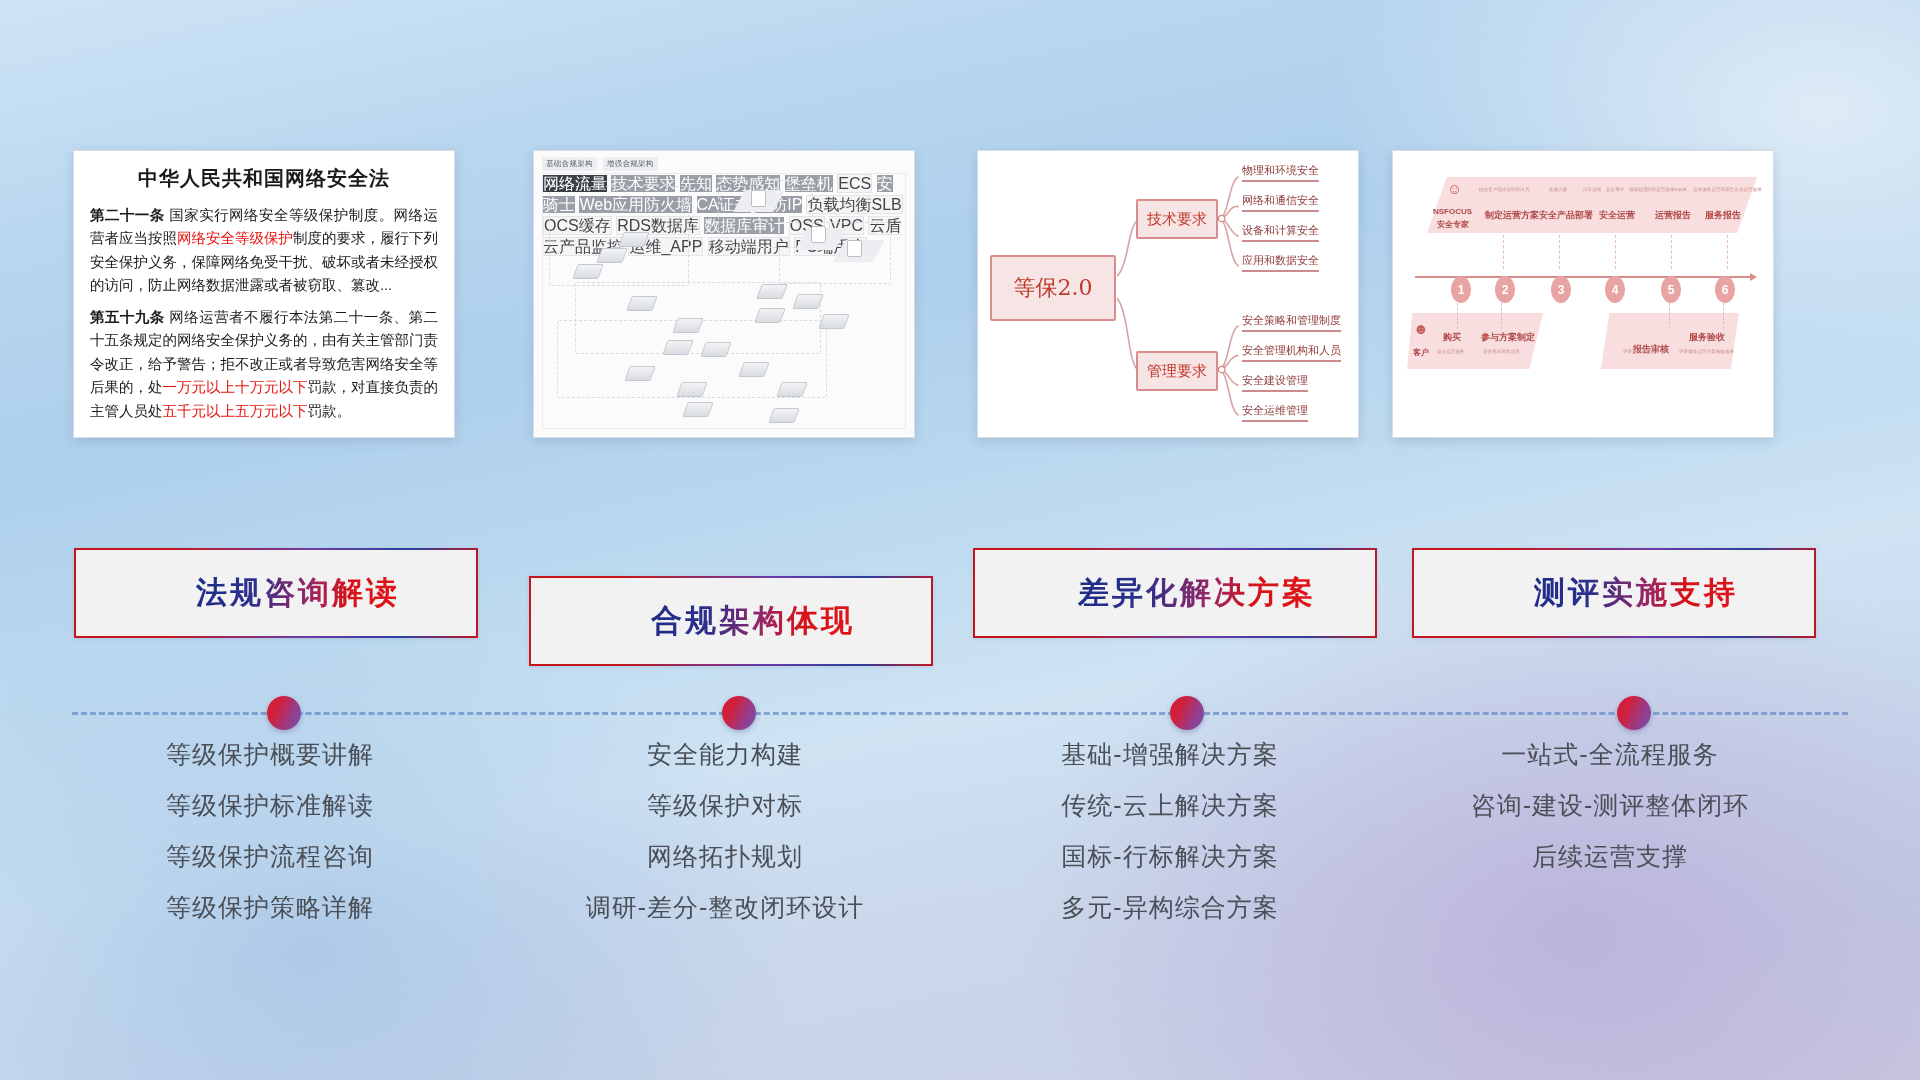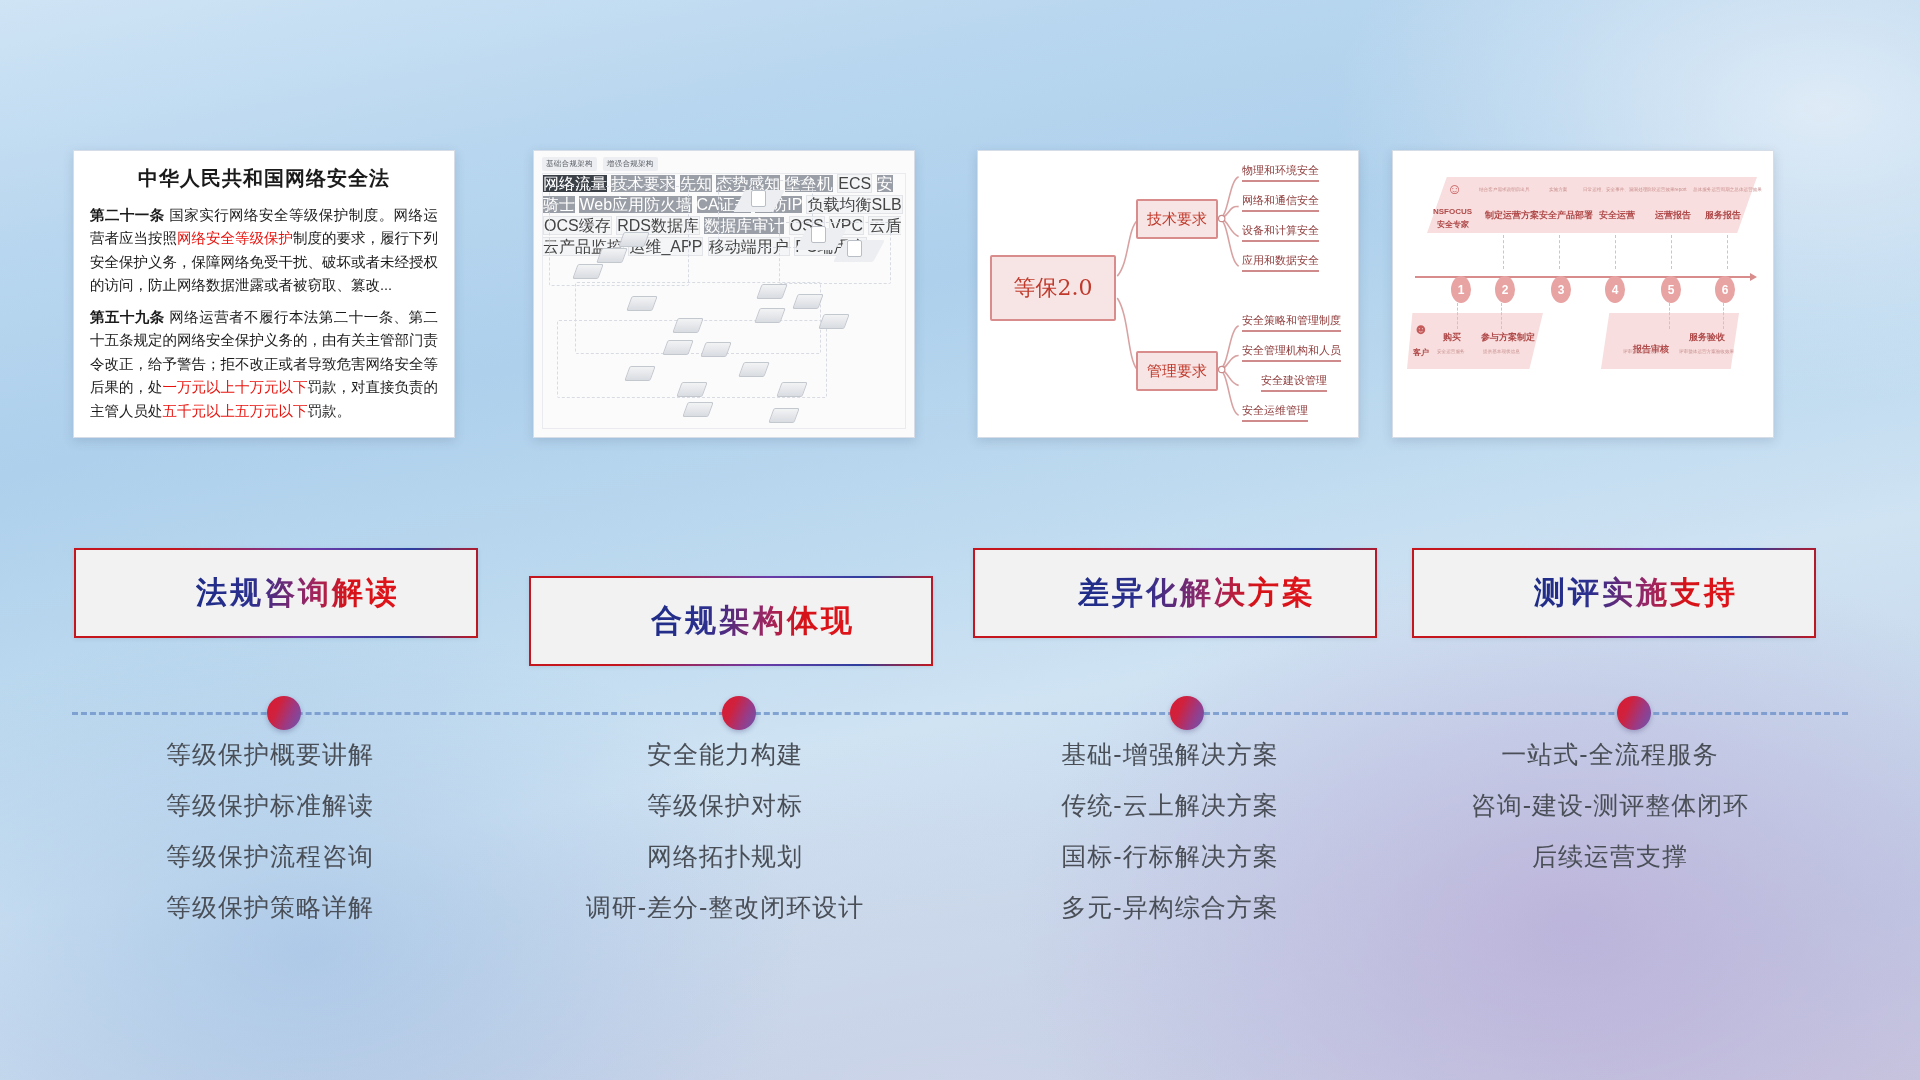--- a/index.html
+++ b/index.html
@@ -304,21 +304,21 @@
         <div class="mm-node mm-b1">技术要求</div>
         <div class="mm-node mm-b2">管理要求</div>
 
         <div class="mm-leaf" style="left:264px; top:12px;">物理和环境安全</div>
         <div class="mm-leaf" style="left:264px; top:42px;">网络和通信安全</div>
         <div class="mm-leaf" style="left:264px; top:72px;">设备和计算安全</div>
         <div class="mm-leaf" style="left:264px; top:102px;">应用和数据安全</div>
 
         <div class="mm-leaf" style="left:264px; top:162px;text-align:center;">安全策略和管理制度</div>
         <div class="mm-leaf" style="left:264px; top:192px;">安全管理机构和人员</div>
-        <div class="mm-leaf" style="left:264px; top:222px;margin-left:19px;">安全建设管理</div>
+        <div class="mm-leaf" style="left:264px; top:222px;">安全建设管理</div>
         <div class="mm-leaf" style="left:264px; top:252px;">安全运维管理</div>
       </div>
     </div>
 
     <div class="card c4">
       <div class="flow">
         <div class="band top"></div>
         <div class="band bl"></div>
         <div class="band br"></div>
 

